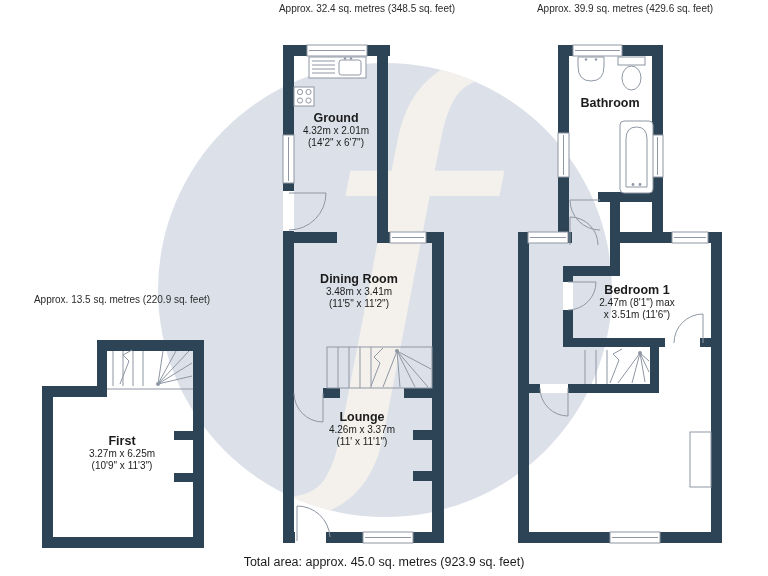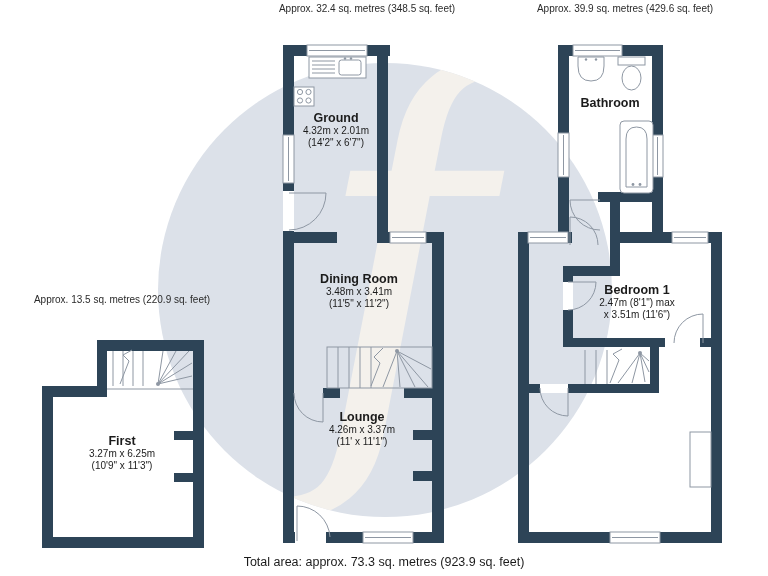--- a/index.html
+++ b/index.html
@@ -302,15 +302,15 @@
     <div class="room-dim">x 3.51m (11'6")</div>
   </div>
 
 
   <div class="room-label" style="left:122px;top:434px">
     <div class="room-name">First</div>
     <div class="room-dim">3.27m x 6.25m</div>
     <div class="room-dim">(10'9" x 11'3")</div>
   </div>
 
-  <div id="total-line">Total area: approx. 73.3 sq. metres (923.9 sq. feet)</div>
+  <div id="total-line">Total area: approx. 45.0 sq. metres (923.9 sq. feet)</div>
 
 </div>
 
 </body></html>

